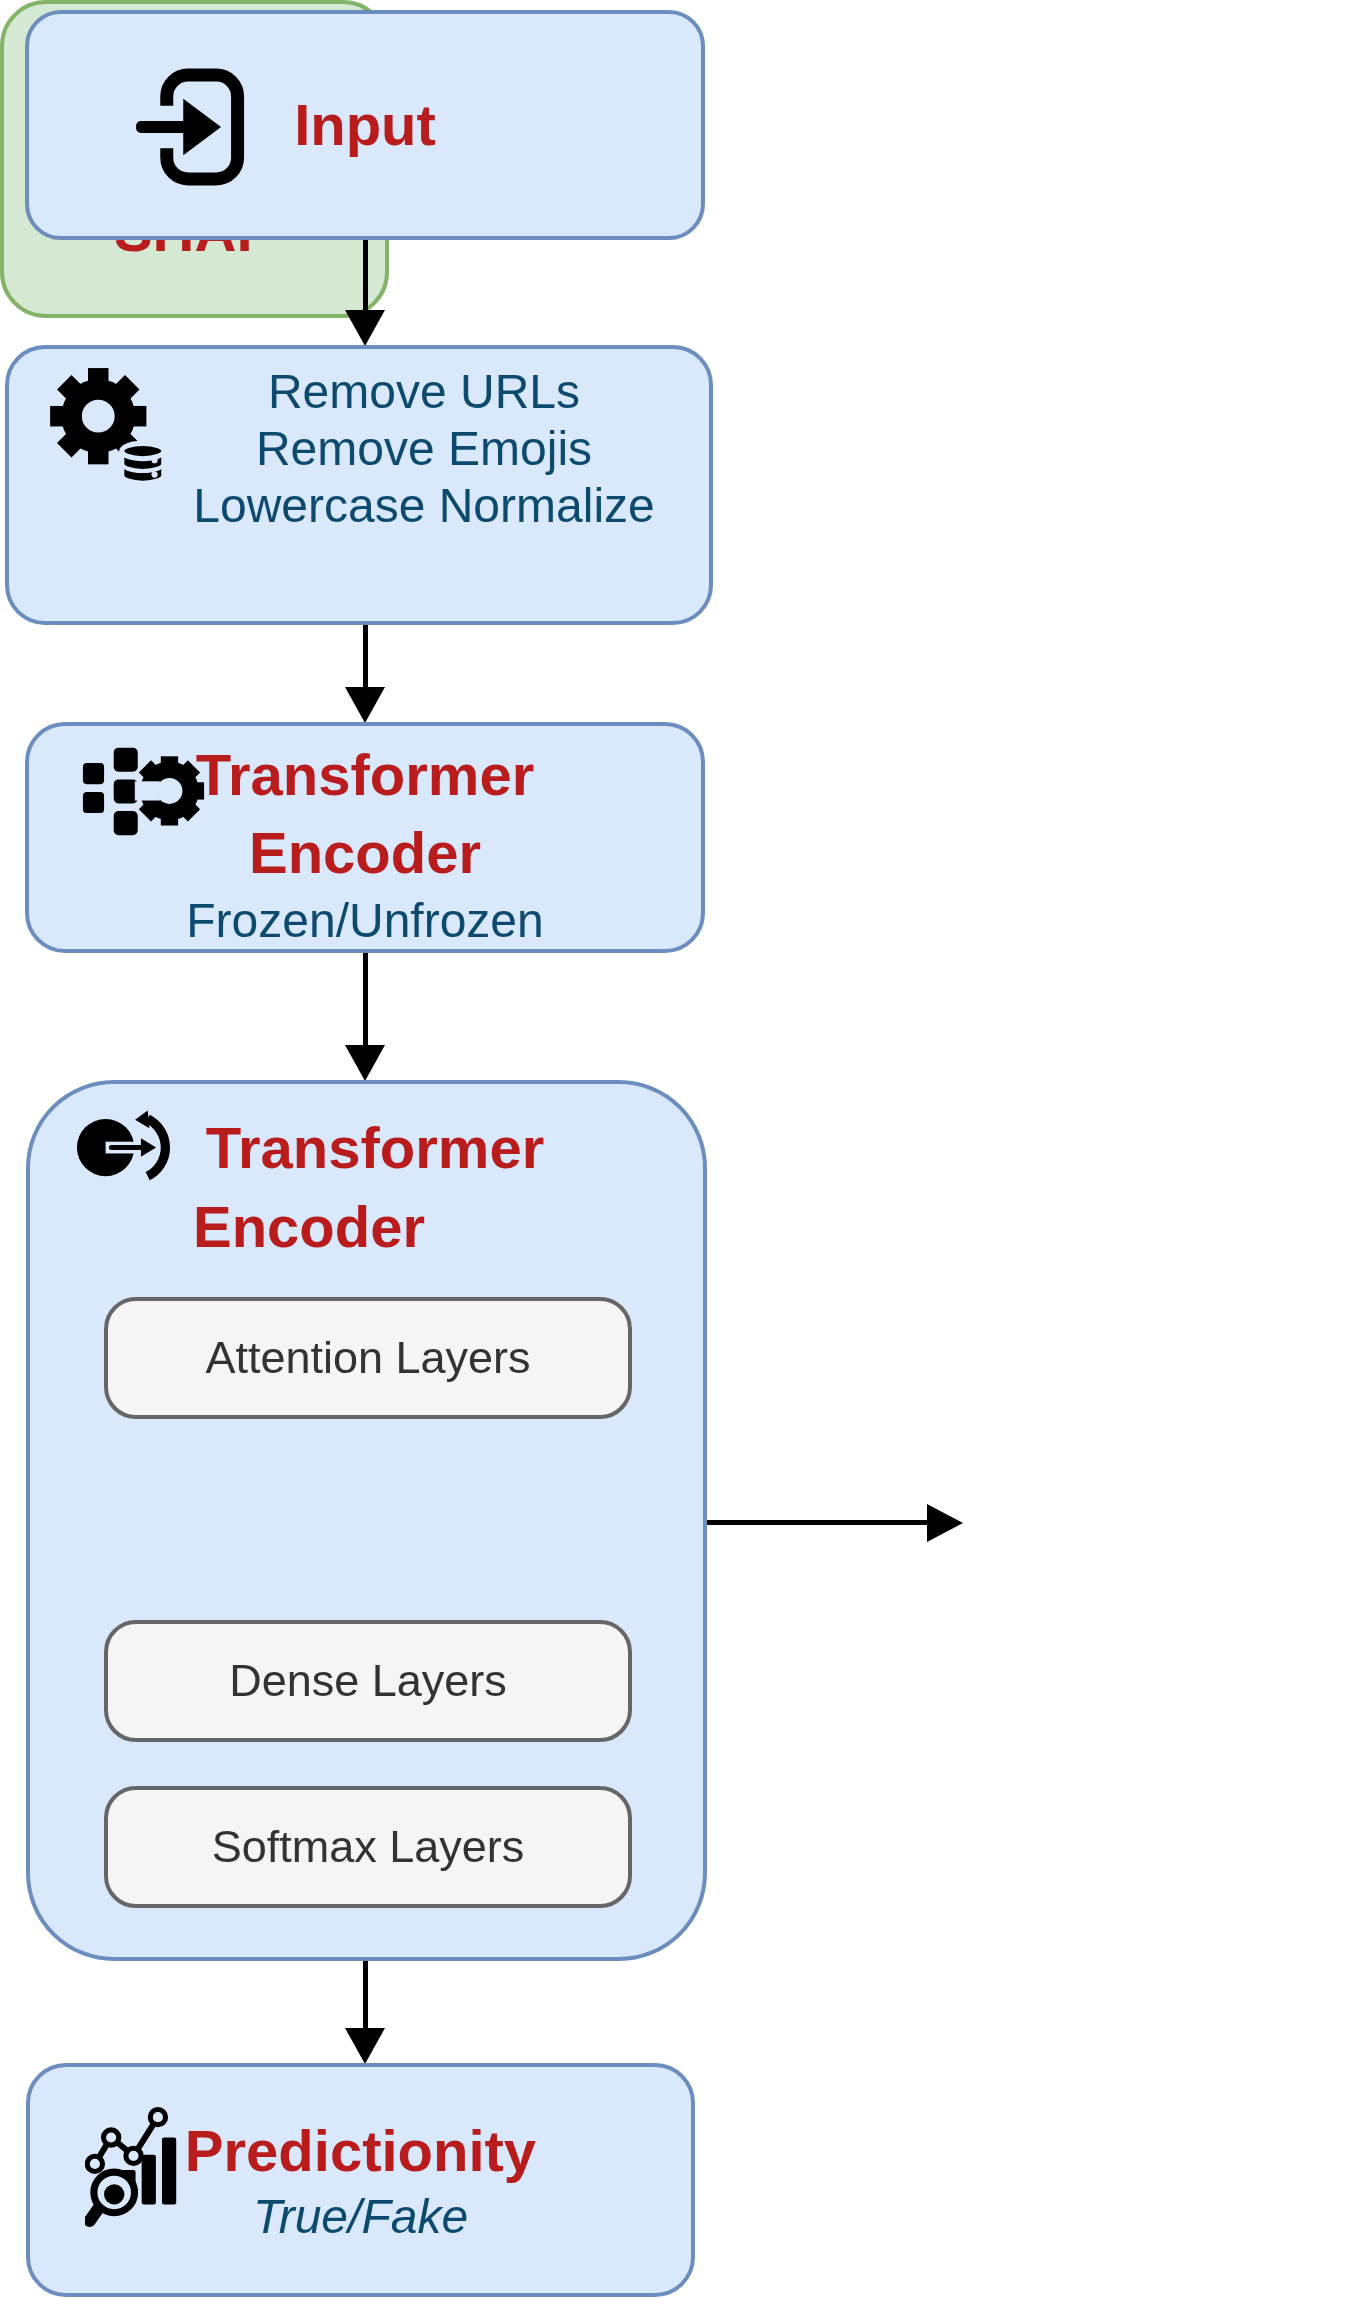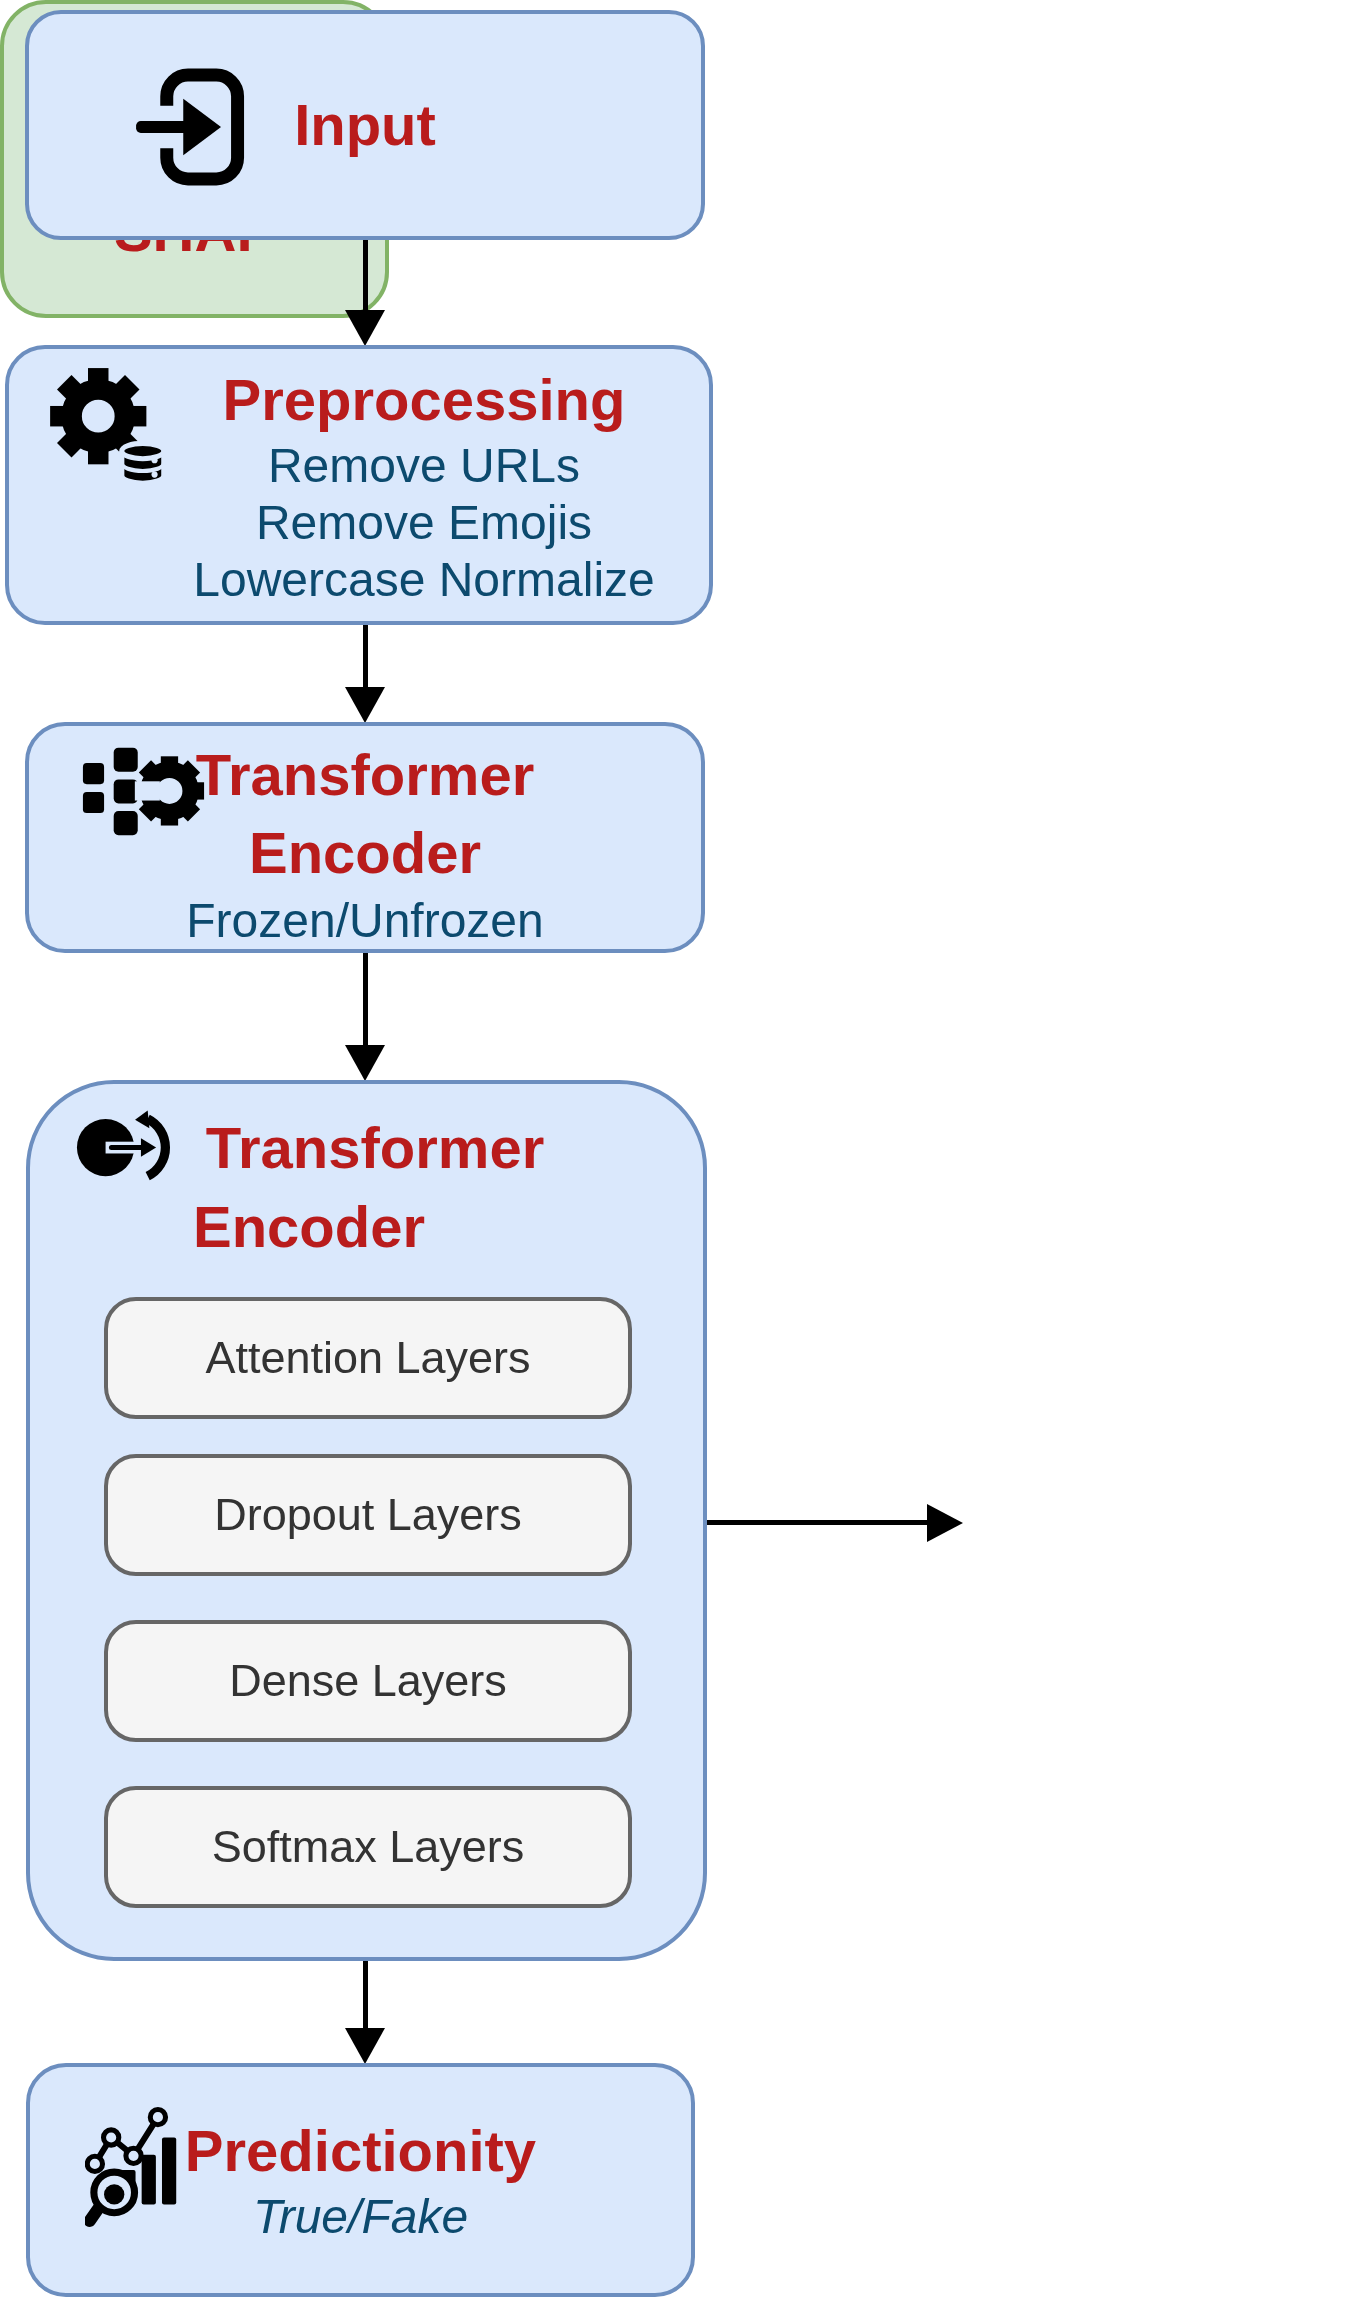--- a/index.html
+++ b/index.html
@@ -117,21 +117,20 @@
       <circle cx="52" cy="50" r="26" fill="none" stroke="#000" stroke-width="20"></circle>
       <g stroke="var(--node-fill)">
         <path d="M75 84 v24 a20.5 7.5 0 0 0 41 0 V84" fill="#000" stroke-width="5"></path>
         <ellipse cx="95.5" cy="84" rx="20.5" ry="7.5" fill="#000" stroke-width="5"></ellipse>
         <path d="M75 96 a20.5 7.5 0 0 0 41 0" fill="none" stroke-width="4"></path>
         <circle cx="107" cy="93" r="3" fill="var(--node-fill)" stroke="none"></circle>
         <circle cx="107" cy="107" r="3" fill="var(--node-fill)" stroke="none"></circle>
       </g>
     </svg>
     <div class="text-block">
-      <div class="title">Preprocessing</div>
       <div class="body-text">Remove URLs</div>
       <div class="body-text">Remove Emojis</div>
       <div class="body-text">Lowercase Normalize</div>
     </div>
   </div>
 
   <div class="shaft-v" id="arrow2-shaft"></div>
   <div class="head-down" id="arrow2-head"></div>
 
   <div class="node" id="encoder-top-box">
@@ -174,21 +173,20 @@
           <rect x="40" y="44" width="42" height="6" rx="3" fill="#000"></rect>
           <polygon points="78,36 78,58 96,47" fill="#000"></polygon>
           <path d="M86 13 a38 38 0 0 1 0 68" fill="none" stroke="#000" stroke-width="11"></path>
           <polygon points="86,3 71,14 88,24" fill="#000"></polygon>
         </svg>
         <span class="title">Transformer</span>
       </div>
       <div class="title">Encoder</div>
     </div>
     <div class="layer-box" id="layer-attention">Attention Layers</div>
-    <div class="layer-box" id="layer-dropout">Dropout Layers</div>
     <div class="layer-box" id="layer-dense">Dense Layers</div>
     <div class="layer-box" id="layer-softmax">Softmax Layers</div>
   </div>
 
   <div class="shaft-h" id="arrow5-shaft"></div>
   <div class="head-right" id="arrow5-head"></div>
 
   <div id="explain-box">
     <span class="title">LIME</span>
     <span class="title">SHAP</span>

